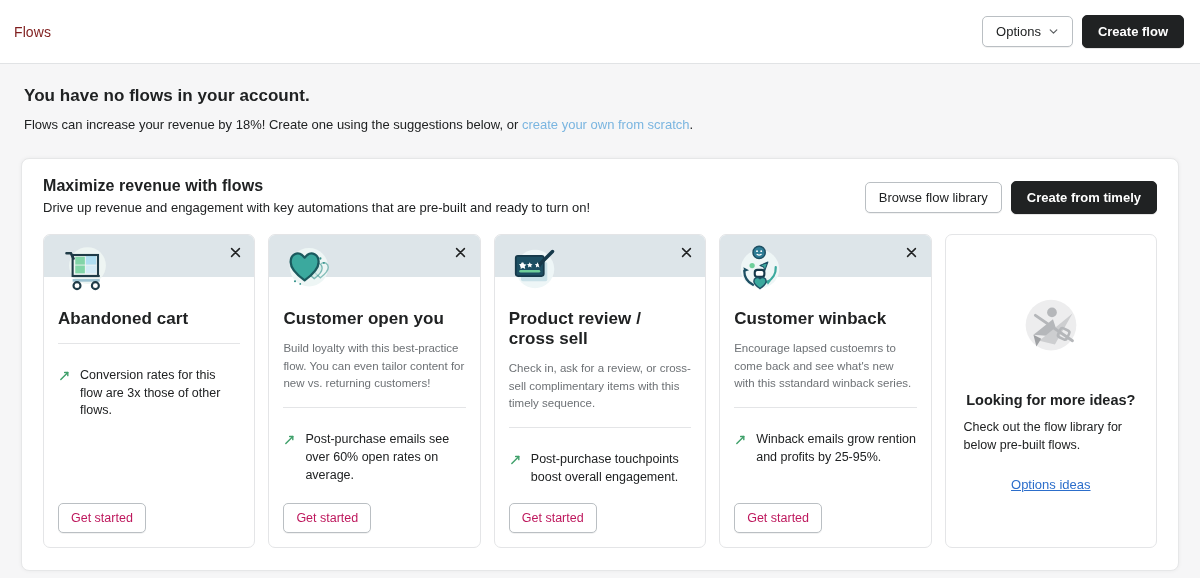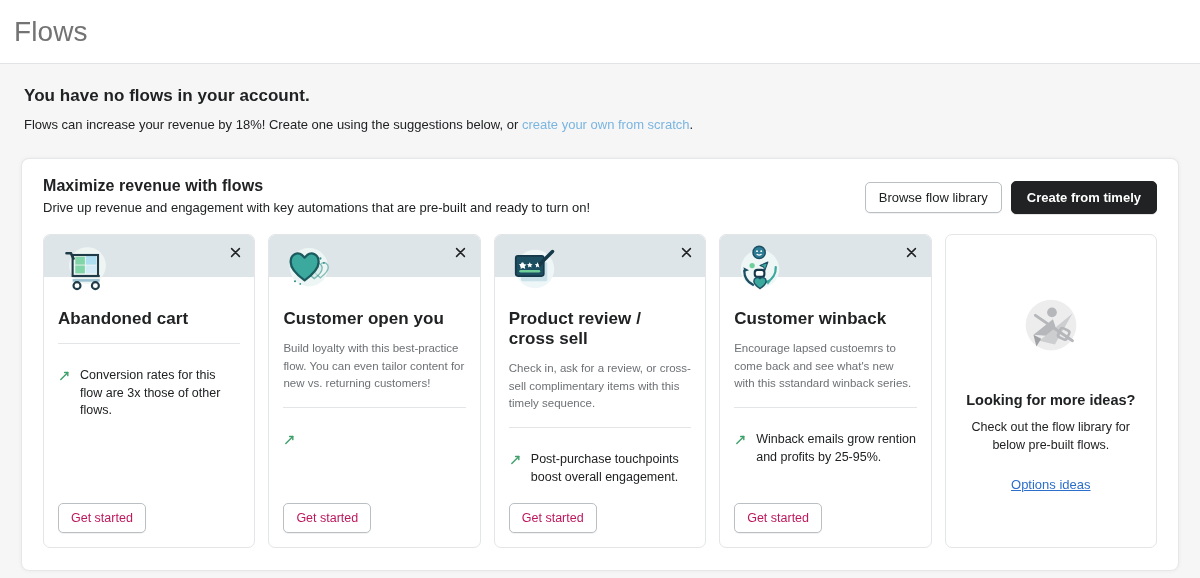--- a/index.html
+++ b/index.html
@@ -15,23 +15,23 @@
   .topbar {
     height: 64px;
     background: #ffffff;
     border-bottom: 1px solid #e1e3e5;
     display: flex;
     align-items: center;
     justify-content: space-between;
     padding: 0 16px 0 14px;
   }
   .page-title {
-    font-size: 28px;
+    font-size: 14px;
     font-weight: 400;
-    color: #737373;
+    color: #7f1d1d;
     letter-spacing: 0.1px;
   }
   .topbar-actions { display: flex; align-items: center; gap: 9px; }
 
   .btn {
     font-family: "Liberation Sans", sans-serif;
     font-size: 13px;
     border-radius: 5px;
     cursor: pointer;
     white-space: nowrap;
@@ -187,21 +187,20 @@
     padding: 7px 12px;
     color: #be185d;
     cursor: pointer;
     font-family: "Liberation Sans", sans-serif;
   }
 
   
   .card-ideas {
     justify-content: center;
     align-items: center;
-    text-align: center;
     padding: 20px 18px;
   }
   .ideas-illus { width: 78px; height: 78px; margin-top: 18px; }
   .ideas-title {
     margin-top: 24px;
     font-size: 14.5px;
     font-weight: 600;
     color: #202223;
   }
   .ideas-desc {
@@ -217,20 +216,31 @@
     color: #2c6ecb;
     text-decoration: underline;
     cursor: pointer;
   }
 </style>
 </head>
 <body>
 
 <div class="topbar">
   <div class="page-title">Flows</div>
+  <div class="topbar-actions">
+    <button class="btn btn-default">
+      <span>Options</span>
+      <span class="chev">
+        <svg viewBox="0 0 20 20" width="11" height="11" fill="none" stroke="#5c5f62" stroke-width="2.2" stroke-linecap="round" stroke-linejoin="round">
+            <path d="M4 7l6 6 6-6"></path>
+          </svg>
+      </span>
+    </button>
+    <button class="btn btn-primary">Create flow</button>
+  </div>
 </div>
 
 <div class="intro">
   <h2>You have no flows in your account.</h2>
   <p><span>Flows can increase your revenue by 18%! Create one using the suggestions below, or </span><a class="link" href="#">create your own from scratch</a><span>.</span></p>
 </div>
 
 <div class="panel">
   <div class="panel-head">
     <div>
@@ -310,20 +320,21 @@
         <div class="card-title">Customer open you</div>
         <div class="card-desc">Build loyalty with this best-practice flow. You can even tailor content for new vs. returning customers!</div>
         <hr class="card-sep">
         <div class="card-stat">
           <span class="trend-icon">
             <svg viewBox="0 0 20 20" width="14" height="14" fill="none" stroke="#3fa06a" stroke-width="2" stroke-linecap="round" stroke-linejoin="round">
                 <path d="M4 15L14 5"></path>
                 <path d="M9.5 5H14v4.5"></path>
               </svg>
           </span>
+          <span>Post-purchase emails see over 60% open rates on average.</span>
         </div>
         <div class="card-cta">
           <button class="btn-small">Get started</button>
         </div>
       </div>
     </div>
 
     <div class="card">
       <div class="card-band">
         <div class="card-close">

